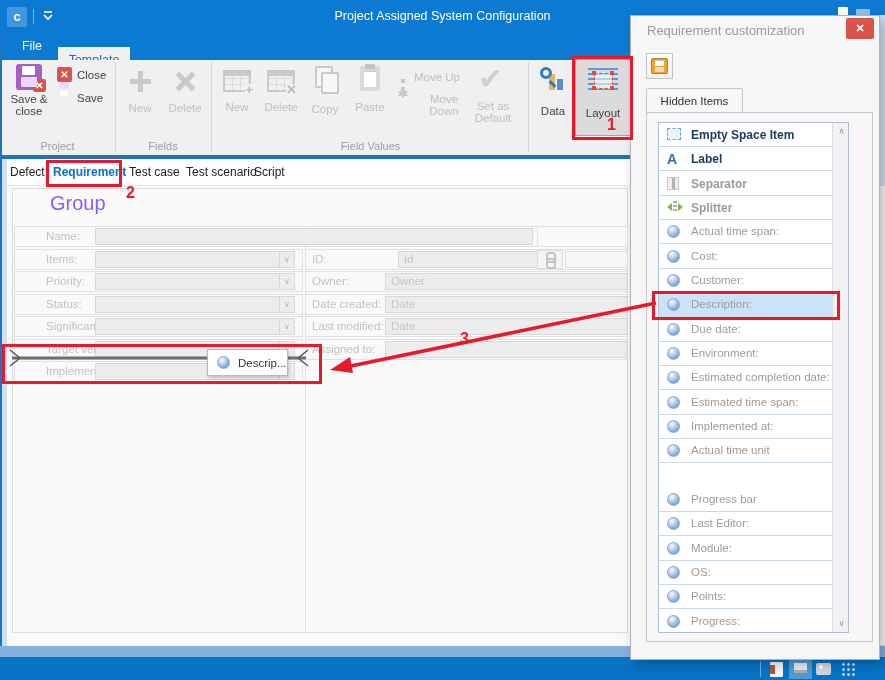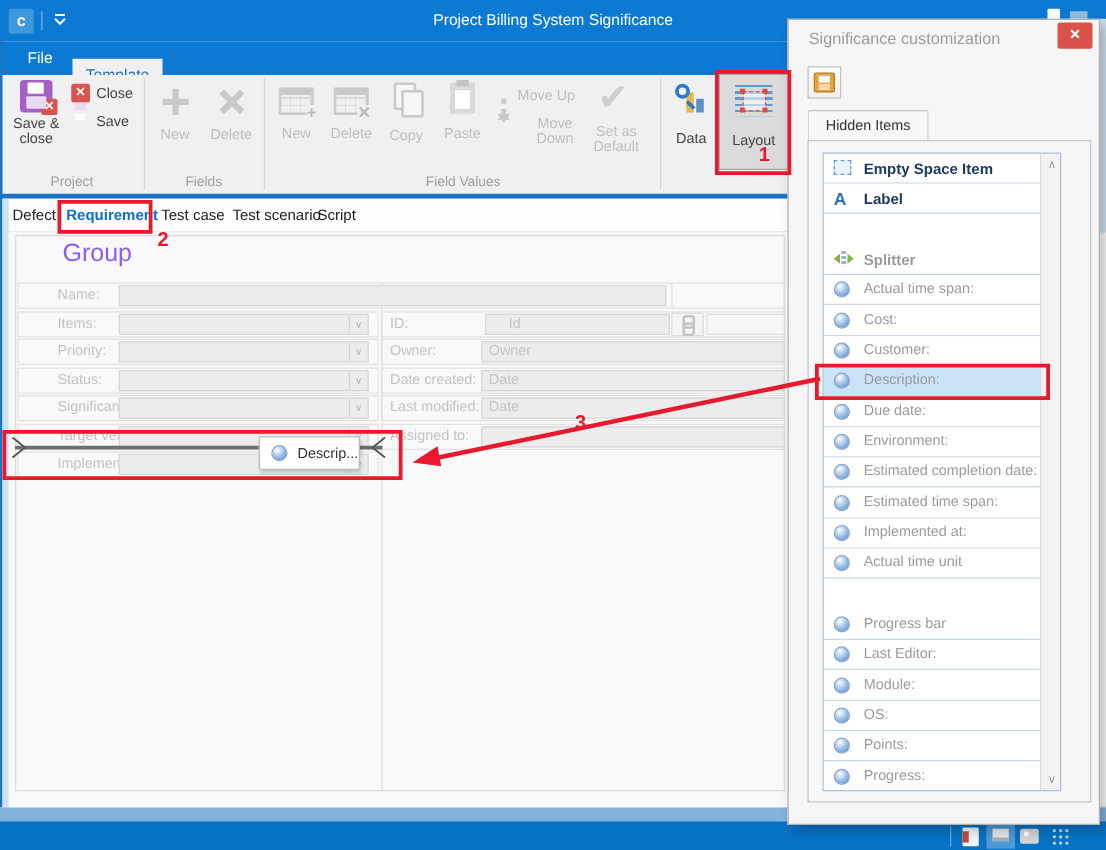--- a/index.html
+++ b/index.html
@@ -162,21 +162,21 @@
 
 <div class="screen">
 
   <div class="abs titlebar"></div>
   <div class="abs appicon">c</div>
   <div class="abs qatsep"></div>
   <svg class="abs" style="left:41px;top:9px;" width="14" height="14">
     <path d="M3 3h8" stroke="#fff" stroke-width="1.6" fill="none"></path>
     <path d="M3 6l4 4 4-4" stroke="#fff" stroke-width="1.6" fill="none"></path>
   </svg>
-  <div class="abs titletext">Project Billing System Significance</div>
+  <div class="abs titletext">Project Assigned System Configuration</div>
   <div class="abs winctrl1"></div>
   <div class="abs winctrl2"></div>
 
   <div class="abs ribbontabs"></div>
   <div class="abs filetab">File</div>
   <div class="abs templatetab">Template</div>
 
   <div class="abs ribbonbody"></div>
 
   <div class="abs" style="left:6px;top:62px;width:46px;height:74px;">
@@ -317,21 +317,21 @@
     </div>
 
   <div class="abs frow" style="left:14px;top:361px;width:289px;height:21px;"></div>
   <span class="abs flabel" style="left:46px;top:365px;">Implemented in:</span>
   <div class="abs ffield" style="left:95px;top:363px;width:200px;height:17px;">
       <span class="combo-arrow"></span>
     </div>
 
   <div class="abs frow" style="left:305px;top:249px;width:323px;height:21px;"></div>
   <span class="abs flabel" style="left:312px;top:253px;">ID:</span>
-  <div class="abs ffield" style="left:388px;top:251px;width:148px;height:17px;padding-left:13px;">
+  <div class="abs ffield" style="left:398px;top:251px;width:148px;height:17px;">
       <span class="fph">Id</span>
     </div>
   <div class="abs chainbox">
       <span class="chain" style="display:block;"></span>
     </div>
   <div class="abs" style="left:565px;top:251px;width:63px;height:17px;border:1px solid #e0e0e0;background:#f7f7f7;"></div>
 
   <div class="abs frow" style="left:305px;top:271px;width:323px;height:21px;"></div>
   <span class="abs flabel" style="left:312px;top:275px;">Owner:</span>
   <div class="abs ffield" style="left:385px;top:273px;width:243px;height:17px;">
@@ -366,36 +366,40 @@
 
   <div class="abs winbottom"></div>
   <div class="abs taskbar"></div>
   <div class="abs traysep"></div>
   <div class="abs tray1"></div>
   <div class="abs tray2"></div>
   <div class="abs tray3"></div>
   <div class="abs tray4"></div>
 
   <div class="abs panel">
-    <span class="abs paneltitle">Significance customization</span>
+    <span class="abs paneltitle">Requirement customization</span>
     <div class="abs panelclose">✕</div>
     <div class="abs panelsave">
       <span class="floppy-amber" style="display:block;"></span>
     </div>
     <div class="abs paneltab">Hidden Items</div>
     <div class="abs tabpage"></div>
 
     <div class="abs list">
       <div class="litem bold-dark" style="top:0;">
           <span class="ic icon-empty"></span>
           <span class="lb">Empty Space Item</span>
         </div>
       <div class="litem bold-dark" style="top:24px;">
           <span class="ic icon-A"></span>
           <span class="lb">Label</span>
+        </div>
+      <div class="litem bold-gray" style="top:49px;">
+          <span class="ic icon-sep"></span>
+          <span class="lb">Separator</span>
         </div>
       <div class="litem bold-gray" style="top:73px;">
           <span class="ic icon-split">
             <span class="t1"></span>
             <span class="mid"></span>
             <span class="t2"></span>
           </span>
           <span class="lb">Splitter</span>
         </div>
       <div class="litem" style="top:97px;">

